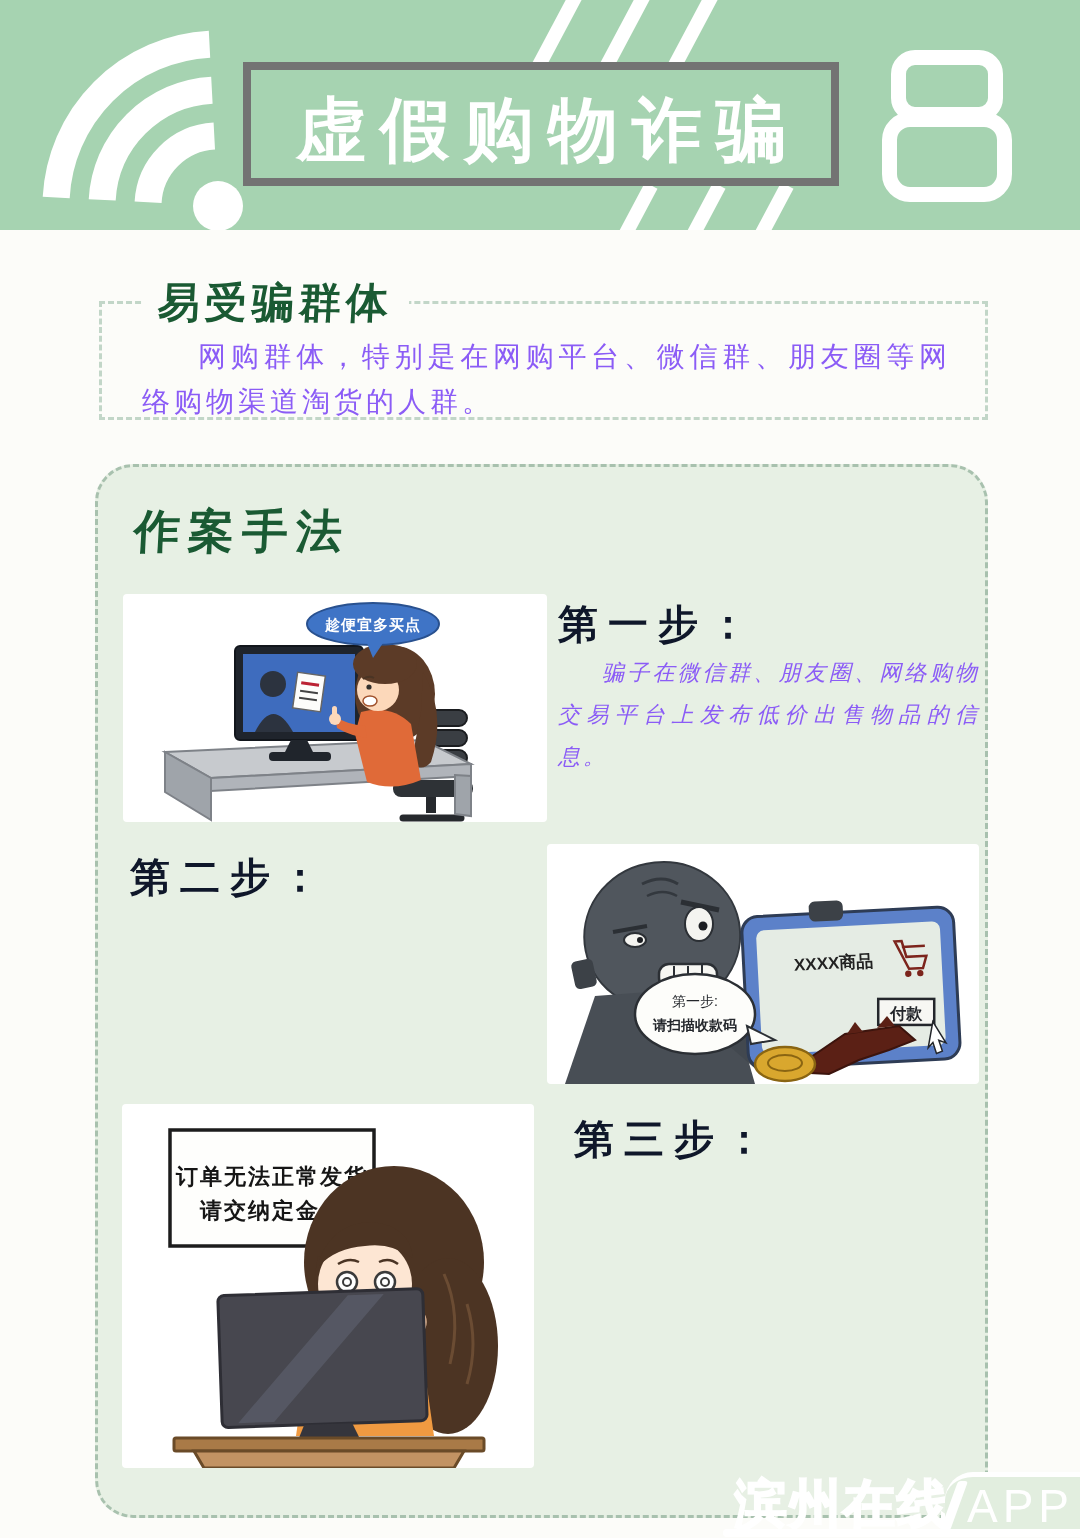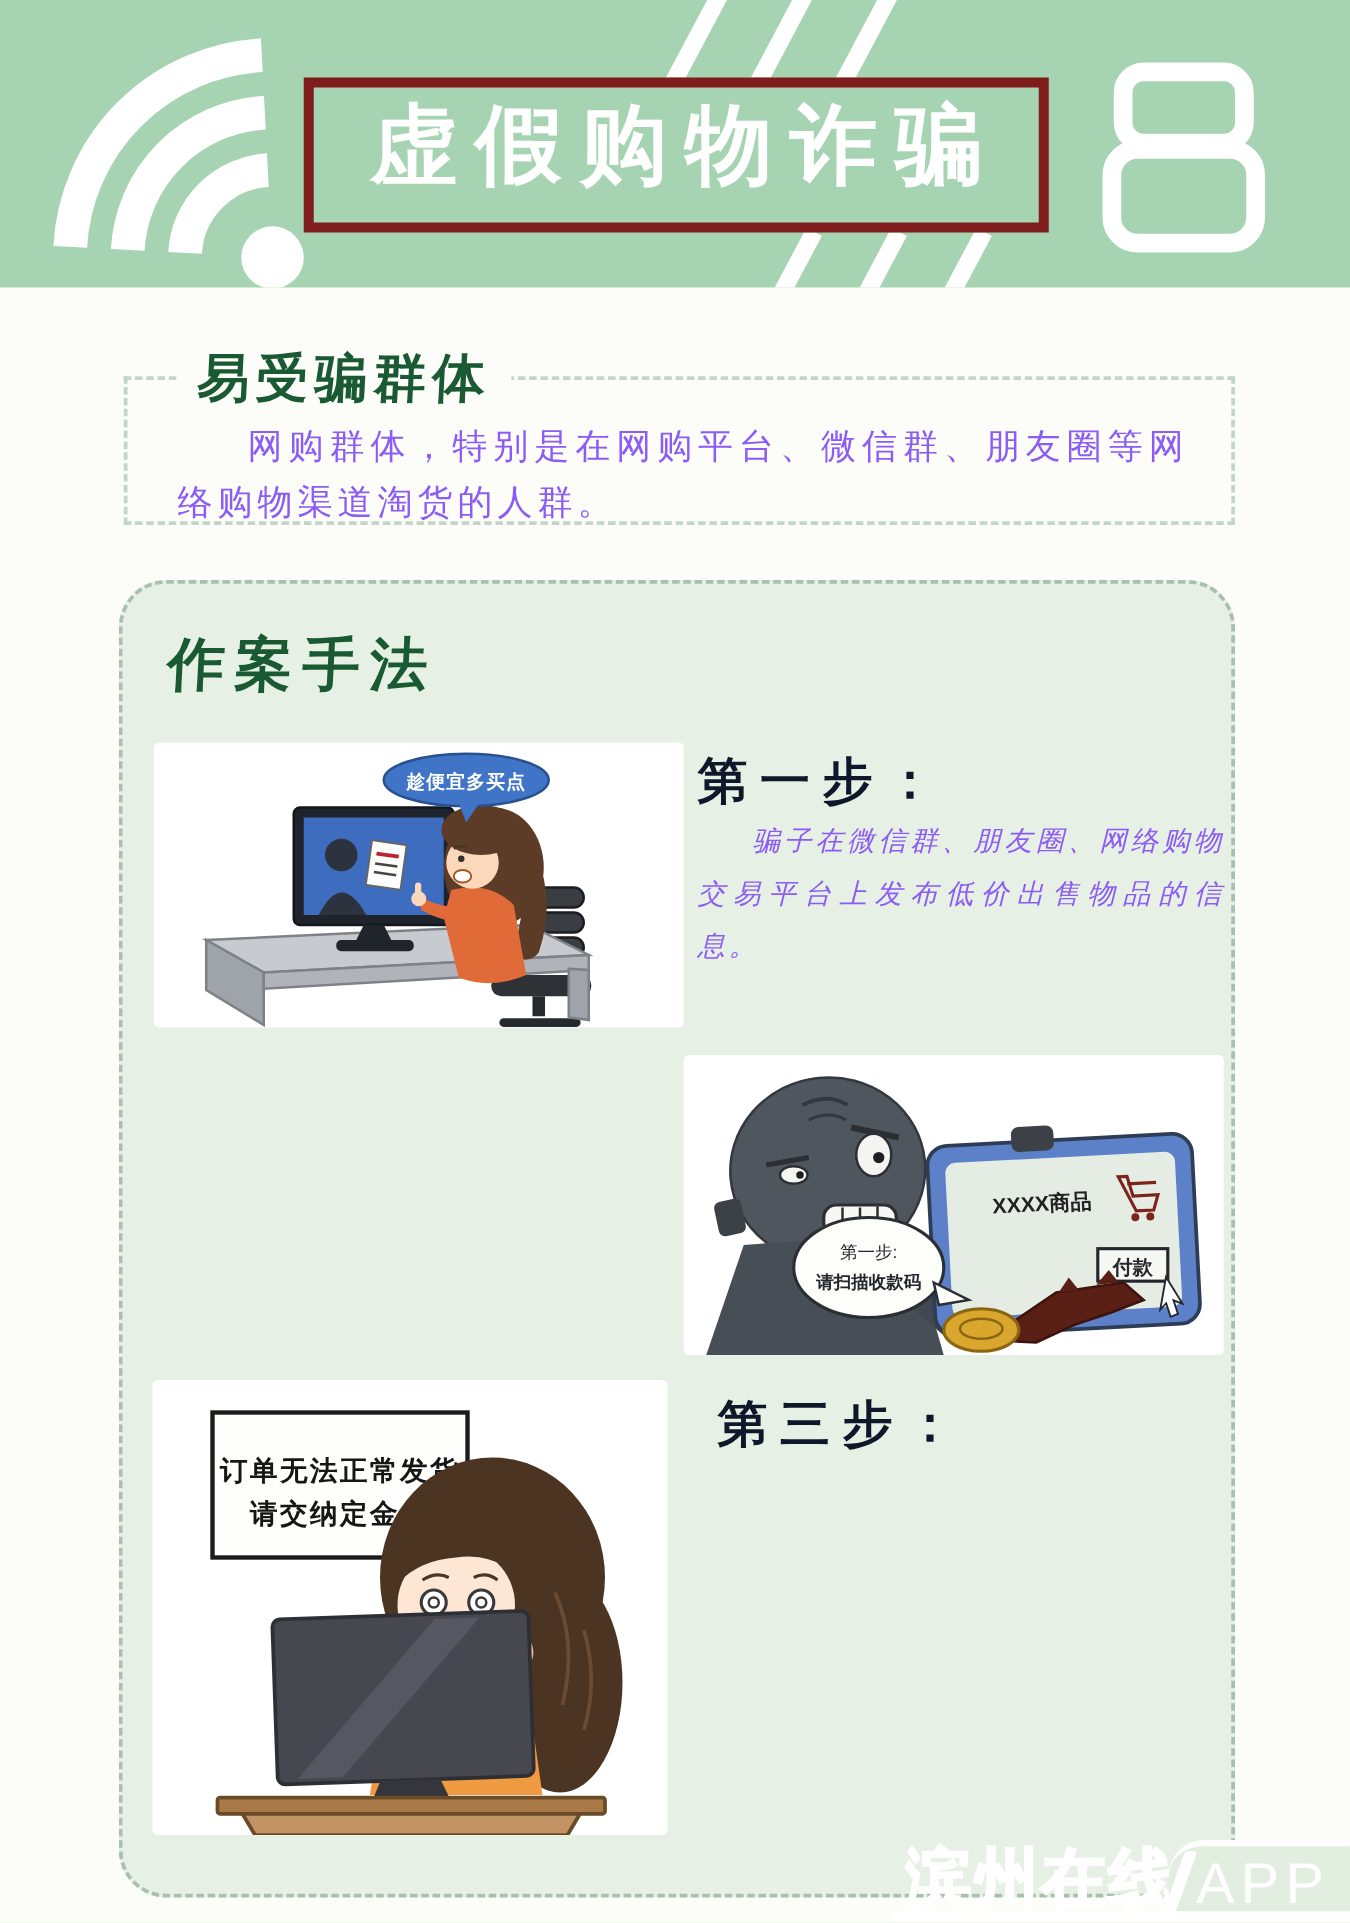--- a/index.html
+++ b/index.html
@@ -11,21 +11,21 @@
   
   .header { position:absolute; left:0; top:0; width:1080px; height:230px; background:#a6d3b1; overflow:hidden; }
   .wifi { position:absolute; left:18px; top:20px; width:240px; height:240px; z-index:1; }
   .slash { position:absolute; width:14px; background:#fff; transform:rotate(28deg); z-index:1; }
   .slash.t { height:135px; top:-55px; }
   .slash.b { height:95px; top:180px; }
   .s1{left:560px;} .s2{left:628px;} .s3{left:696px;}
   .s4{left:622px;} .s5{left:690px;} .s6{left:758px;}
   .title-box {
     position:absolute; left:243px; top:62px; width:596px; height:124px; z-index:2;
-    border:8px solid #7f1d1d; background:#a6d3b1; display:flex; align-items:flex-start; justify-content:center;
+    border:8px solid #737373; background:#a6d3b1; display:flex; align-items:flex-end; justify-content:center;
   }
   .title-box h1 {
     font-size:70px; font-weight:900; color:#fff; letter-spacing:14px; padding-left:14px; white-space:nowrap;
   }
   .digit8 { position:absolute; left:876px; top:50px; width:142px; height:162px; z-index:2; }
   .digit8 .loop1 { width:112px; height:72px; border:15px solid #fff; border-radius:24px; margin:0 auto; }
   .digit8 .loop2 { width:130px; height:90px; border:15px solid #fff; border-radius:28px; margin:-10px auto 0; }
   .digit8 .num-label { position:absolute; opacity:0; font-size:10px; }
 
   
@@ -59,21 +59,21 @@
   .step-text .body-text { font-size:22px; line-height:42px; letter-spacing:3px;font-style:italic; }
 
   
   .watermark { position:absolute; right:0; bottom:4px; height:66px; display:flex; align-items:flex-end; z-index:5; }
   .wm-site {
     font-size:52px; font-weight:900; letter-spacing:2px; line-height:60px;
     color:rgba(255,255,255,0.4); -webkit-text-stroke:2px #fff; text-shadow:0 0 1px #fff;
   }
   .wm-right {
     display:flex; align-items:center; background:#e2eedf; border-radius:28px 0 0 0;
-    border-top:5px solid #fff; border-left:0; margin-left:-6px; padding:2px 16px 2px 2px; height:62px;
+    border-top:5px solid #fff; border-left:0; margin-left:-6px; padding:2px 6px 2px 2px; height:62px;
   }
   .wm-divider { width:10px; height:50px; background:#fff; transform:skewX(-20deg); border-radius:3px; margin:0 8px 0 2px; }
   .wm-app { font-size:46px; color:#fff; letter-spacing:5px; line-height:52px; }
   .wm-underline { position:absolute; left:-12px; right:0; bottom:-3px; height:8px; background:#fff; border-radius:6px 0 0 6px; }
 </style>
 </head>
 <body>
 
 <div class="header">
   <svg class="wifi" viewBox="0 0 240 240">
@@ -150,20 +150,21 @@
       <polygon points="244,49 260,49 250,64" fill="#3f74c6"></polygon>
       <text x="250" y="36" text-anchor="middle" font-size="15" font-weight="bold" fill="#fff" letter-spacing="1">趁便宜多买点</text>
     </svg>
   </div>
   <div class="step-text step1-text">
     <div class="step-label">第一步：</div>
     <p class="body-text">骗子在微信群、朋友圈、网络购物交易平台上发布低价出售物品的信息。</p>
   </div>
 
   <div class="step-text step2-text">
+    <div class="step-label">第二步：</div>
   </div>
   <div class="card card2">
     <svg viewBox="0 0 432 240">
 
       <g transform="rotate(-6 115 90)">
         <ellipse cx="115" cy="92" rx="78" ry="74" fill="#50565d" stroke="#33383e" stroke-width="2"></ellipse>
       </g>
       <rect x="26" y="116" width="22" height="28" rx="5" fill="#3c4147" transform="rotate(-12 37 130)"></rect>
       <path d="M 95 40 q 20 -10 36 0" fill="none" stroke="#33383e" stroke-width="3"></path>
       <path d="M 100 52 q 16 -8 30 0" fill="none" stroke="#33383e" stroke-width="2.5"></path>

